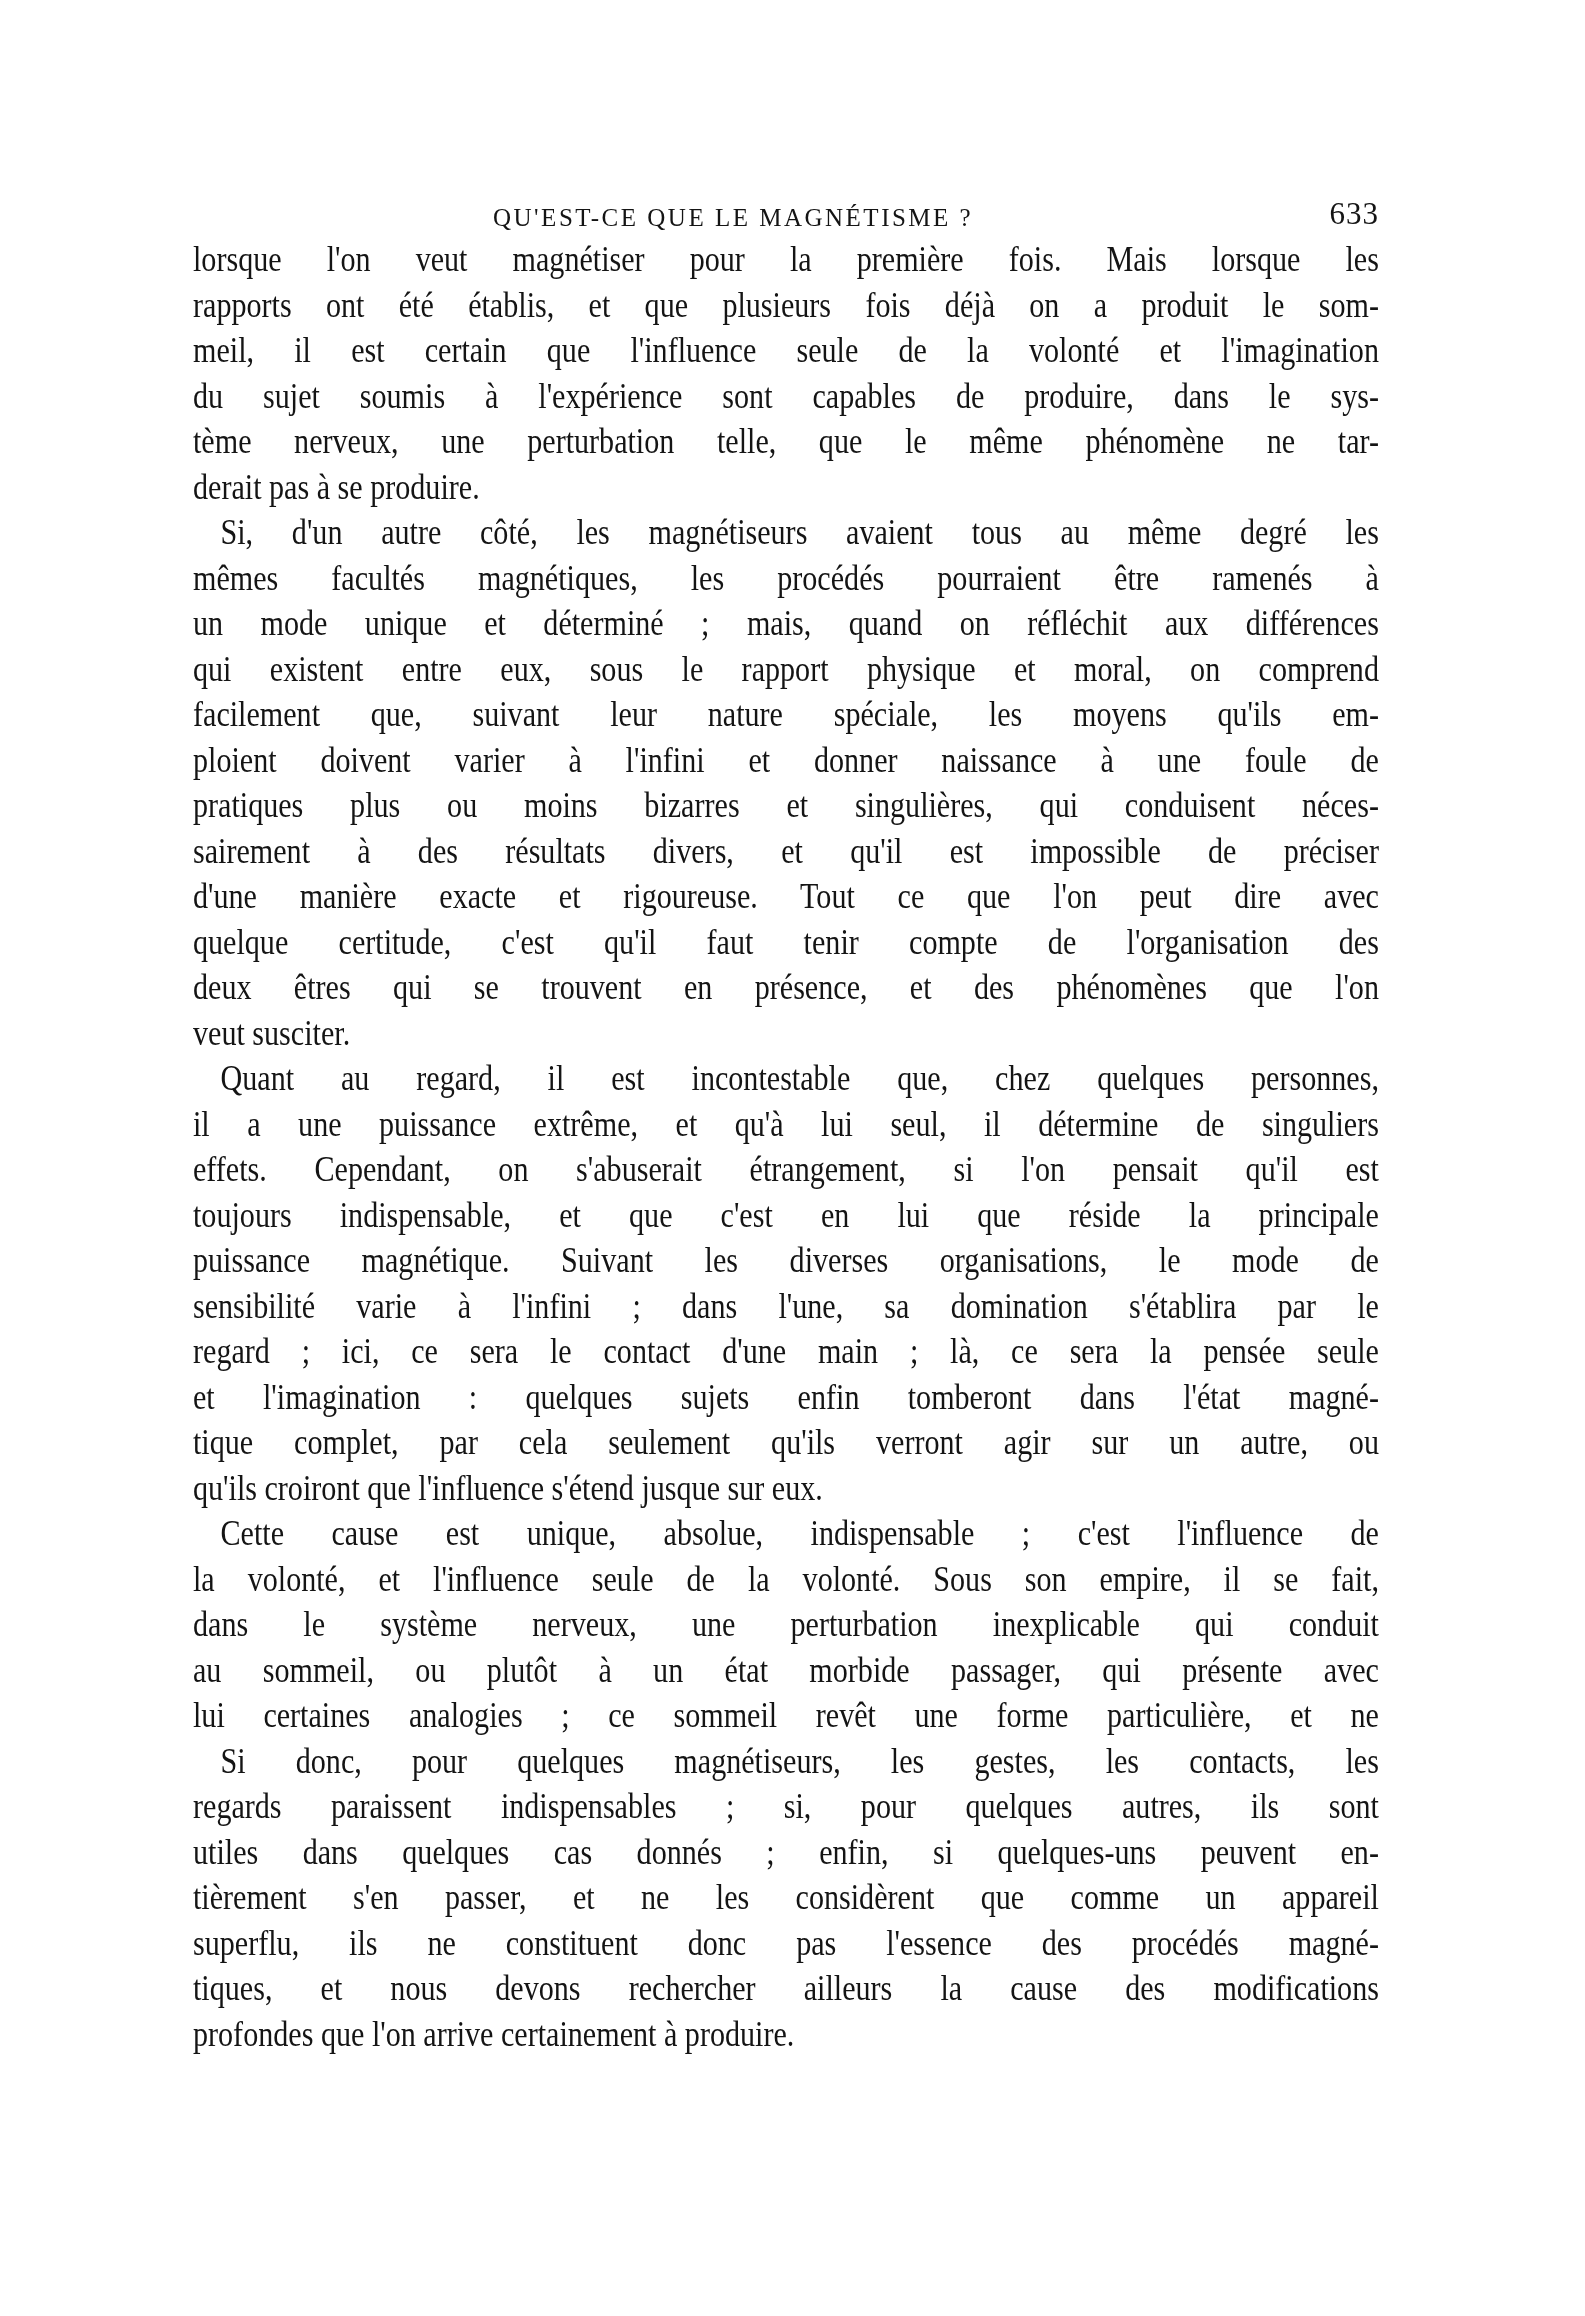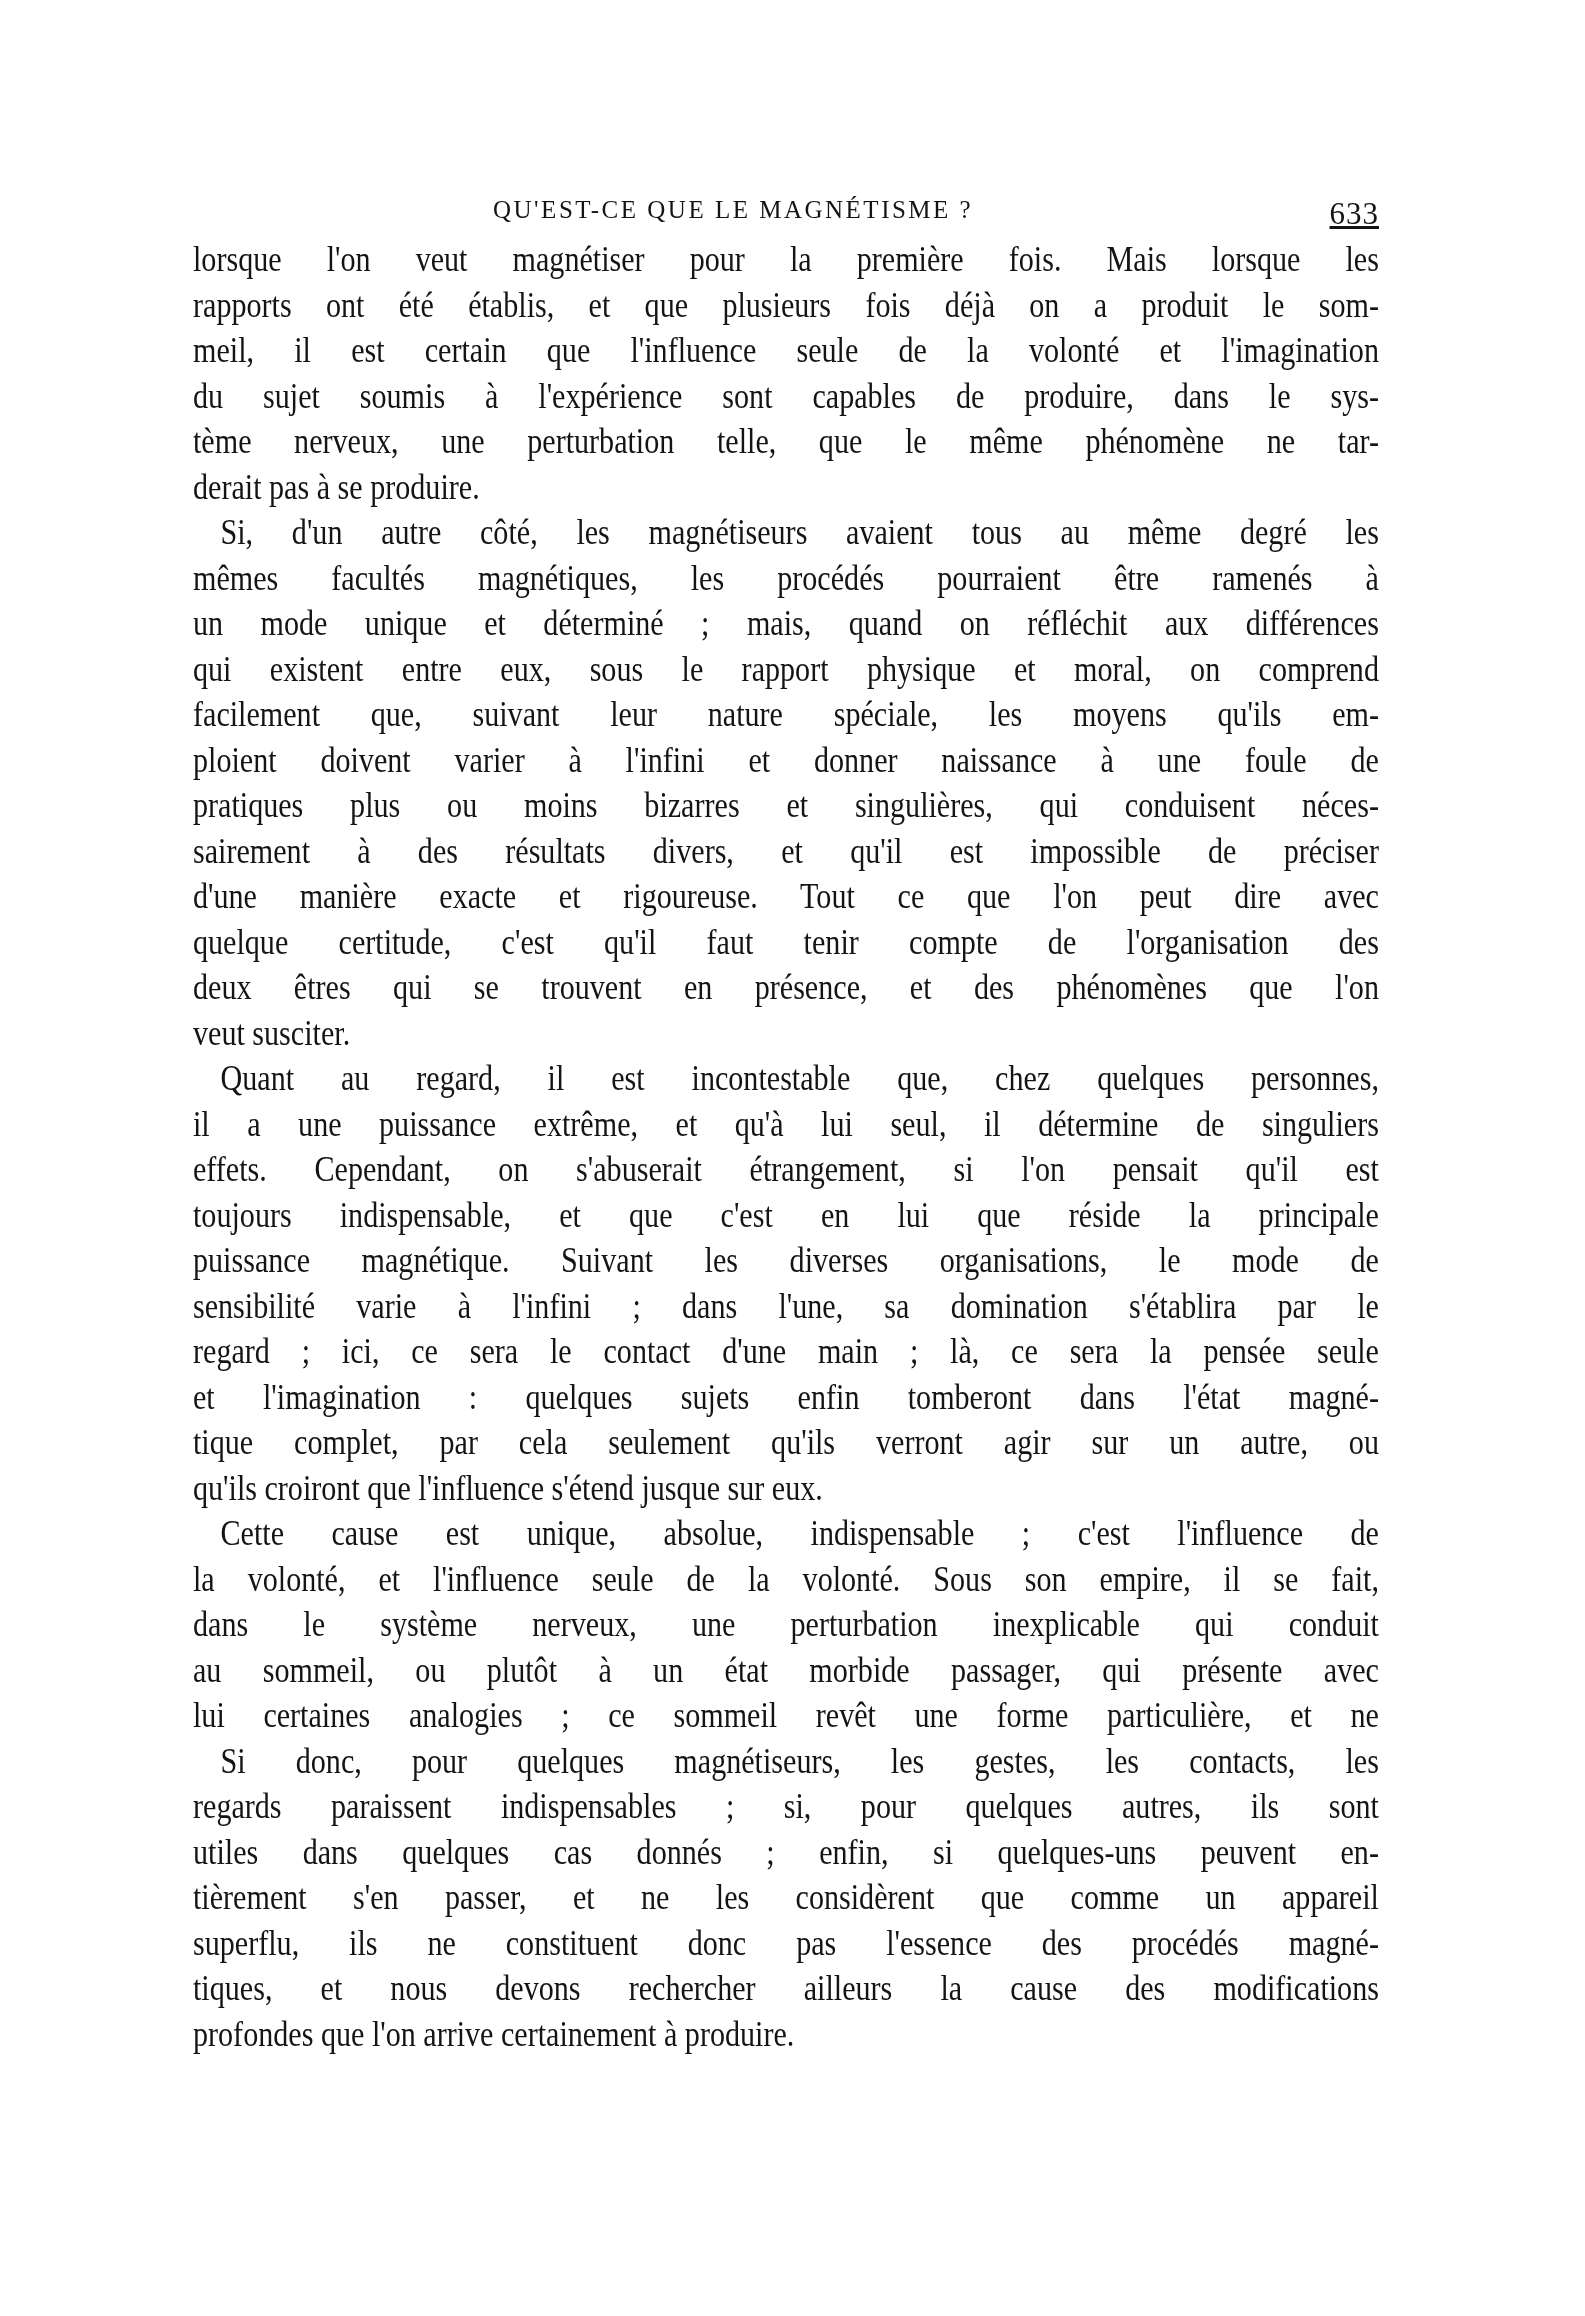--- a/index.html
+++ b/index.html
@@ -26,33 +26,32 @@
       top: 196px;
       left: 0;
       width: 1186px;
       height: 40px;
       font-size: 27px;
       letter-spacing: 2px;
     }
     .running-title {
       position: absolute;
       left: 300px;
-      top: 0;
+      top: 8px;
       font-variant: small-caps;
       text-transform: uppercase;
       font-size: 25px;
       letter-spacing: 2.5px;
     }
     .page-number {
       position: absolute;
       right: 0;
       top: 0;
       font-size: 31px;
       letter-spacing: 1px;
-      text-decoration: underline;
     }
     .body-text {
       position: absolute;
       top: 237px;
       left: 0;
       width: 1186px;
     }
     .line {
       display: block;
       height: 45.5px;

